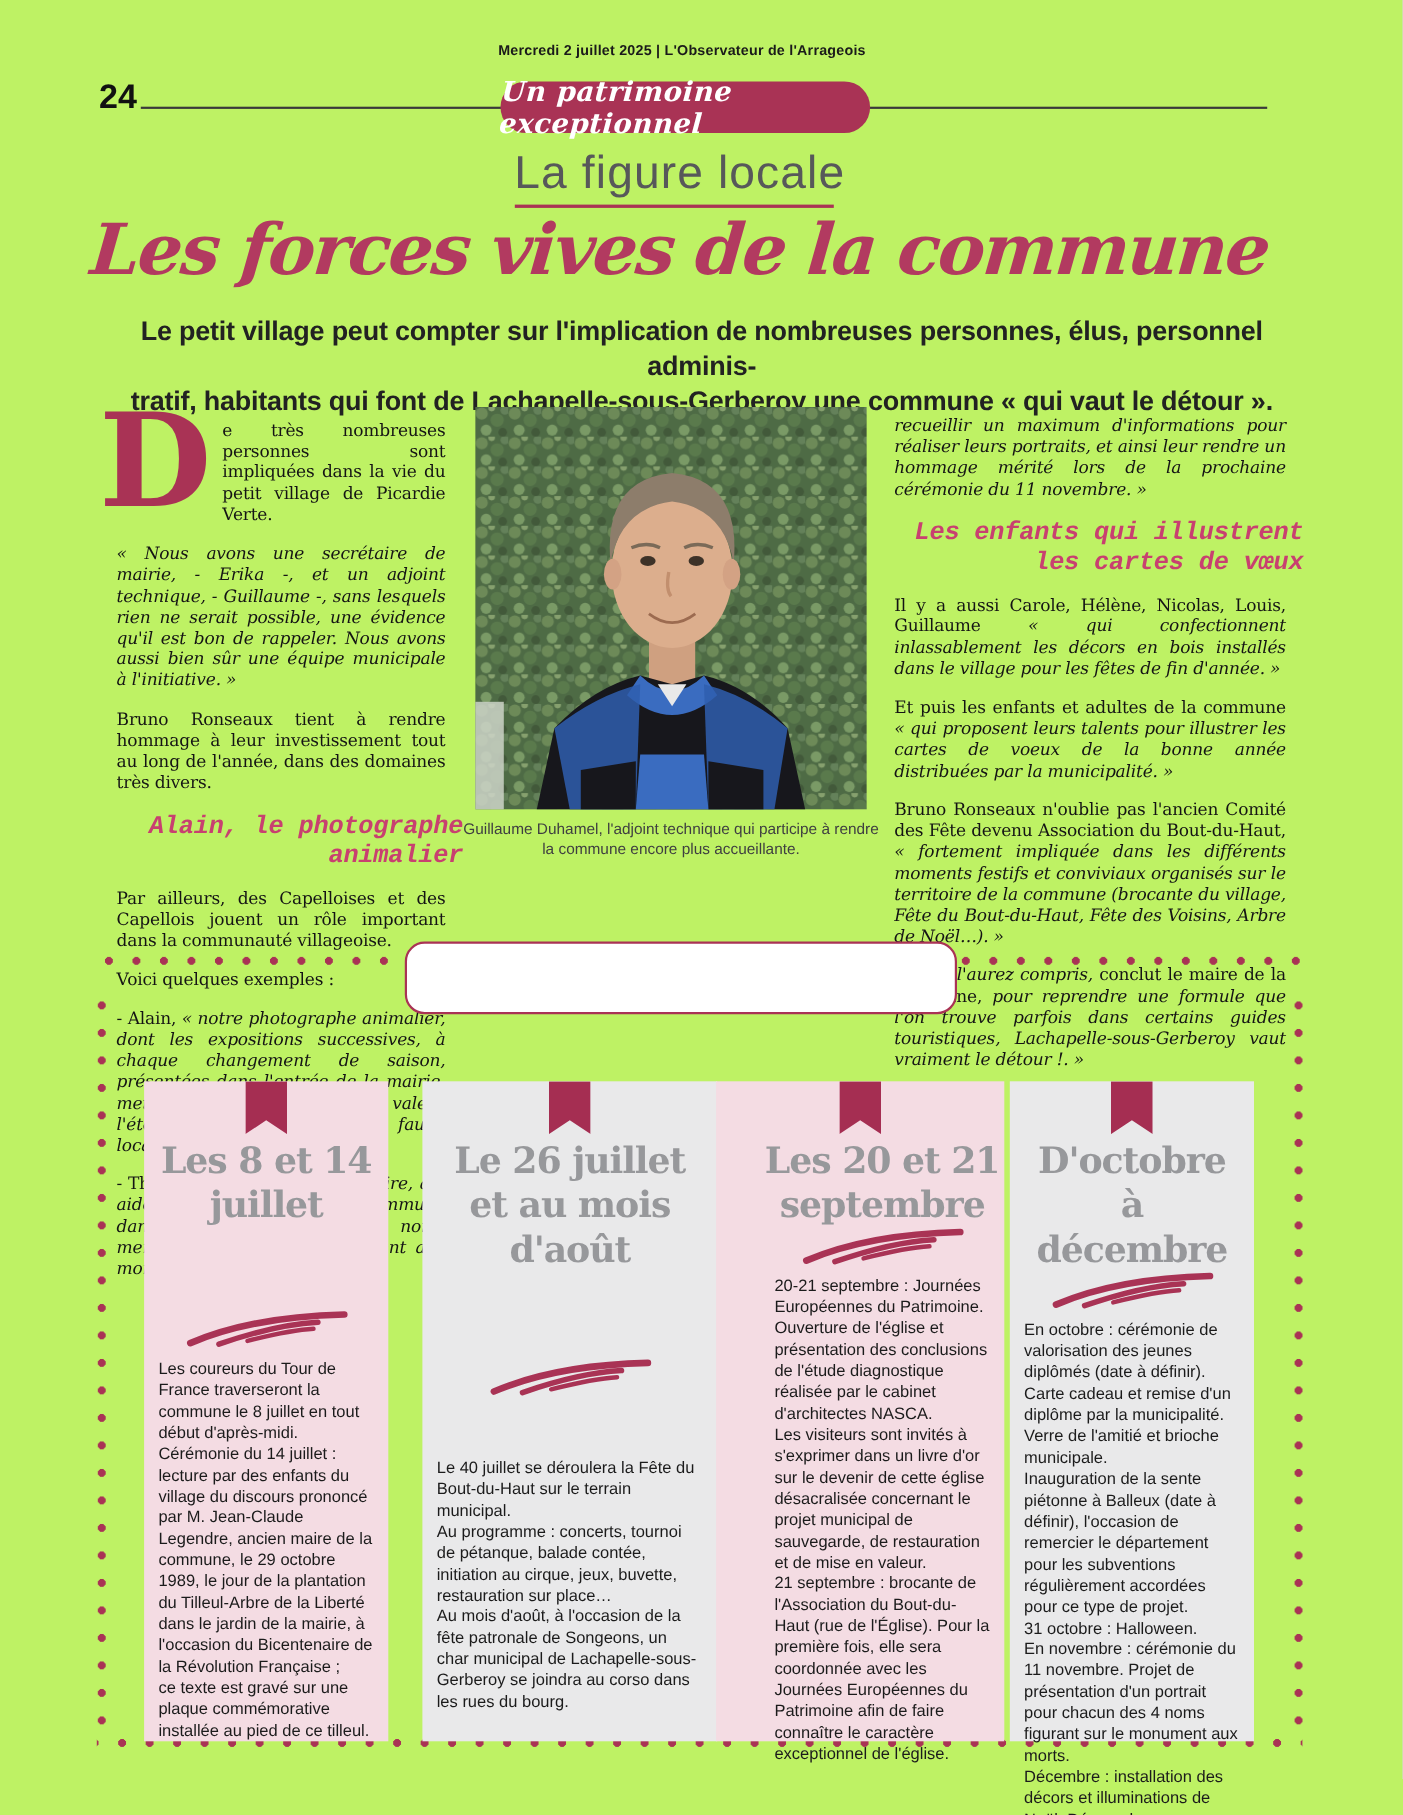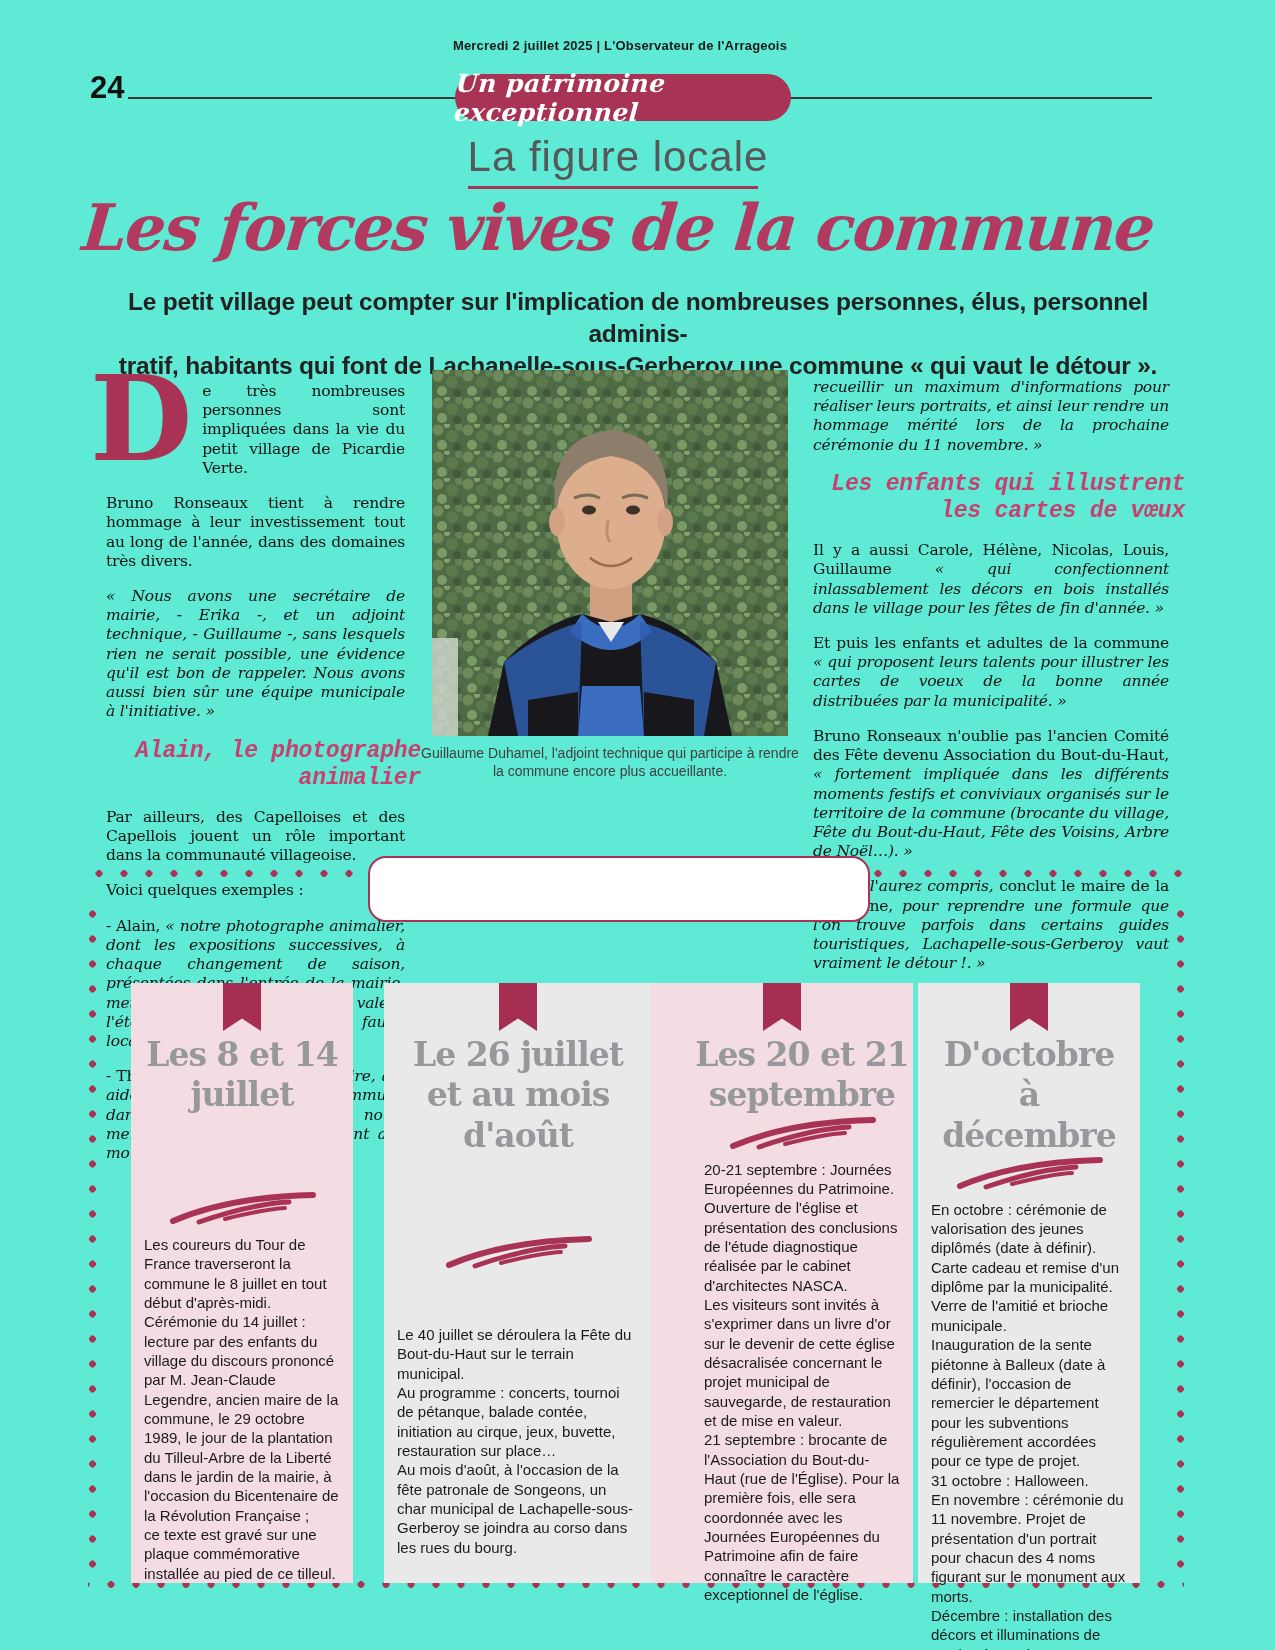--- a/index.html
+++ b/index.html
@@ -1,16 +1,16 @@
 <!DOCTYPE html>
 <html lang="fr"><head>
 <meta charset="utf-8">
 <style>
   html,body{margin:0;padding:0;background:#d8d8d8;}
-  .page{position:relative;width:1275px;height:1650px;margin:0 auto;background:#5eead4;
+  .page{position:relative;width:1275px;height:1650px;margin:0 auto;background:#bef264;
         font-family:"Liberation Sans",sans-serif;overflow:hidden;}
   .abs{position:absolute;}
 
   
   .masthead{top:38px;left:0;width:1240px;text-align:center;font-size:13px;font-weight:700;
             color:#1a1a1a;letter-spacing:.2px;}
   .pagenum{top:70px;left:90px;font-size:31px;font-weight:800;color:#111;font-family:"Liberation Sans",sans-serif;}
   .rule-top{top:97px;left:128px;width:1024px;height:2px;background:#3a3a3a;}
   .banner{top:74px;left:455px;width:336px;height:47px;background:#a93355;border-radius:24px;
           display:flex;align-items:center;justify-content:center;}
@@ -81,22 +81,22 @@
   <div class="abs kicker">La figure locale</div>
   <div class="abs kicker-rule"></div>
   <div class="abs headline">Les forces vives de la commune</div>
   <div class="abs standfirst">Le petit village peut compter sur l'implication de nombreuses personnes, élus, personnel adminis-
 tratif, habitants qui font de Lachapelle-sous-Gerberoy une commune « qui vaut le détour ».</div>
 
   <div class="abs acol col1">
     <span class="dropcap">D</span>
     <div>
         <p><span>e très nombreuses personnes sont impliquées dans la vie du petit village de Picardie Verte.</span></p>
+        <p><span class="it">« Nous avons une secrétaire de mairie, - Erika -, et un adjoint technique, - Guillaume -, sans lesquels rien ne serait possible, une évidence qu'il est bon de rappeler. Nous avons aussi bien sûr une équipe municipale à l'initiative. »</span></p>
         <p><span>Bruno Ronseaux tient à rendre hommage à leur investissement tout au long de l'année, dans des domaines très divers.</span></p>
-        <p><span class="it">« Nous avons une secrétaire de mairie, - Erika -, et un adjoint technique, - Guillaume -, sans lesquels rien ne serait possible, une évidence qu'il est bon de rappeler. Nous avons aussi bien sûr une équipe municipale à l'initiative. »</span></p>
       </div>
     <h3 class="subhead" style="white-space:pre-line">Alain, le photographe
 animalier</h3>
     <div>
         <p><span>Par ailleurs, des Capelloises et des Capellois jouent un rôle important dans la communauté villageoise.</span></p>
         <p><span>Voici quelques exemples :</span></p>
         <p><span>- Alain, </span><span class="it">« notre photographe animalier, dont les expositions successives, à chaque changement de saison, présentées dans l'entrée de la mairie, mettent admirablement en valeur l'étonnante diversité de la faune locale. »</span></p>
         <p><span>- Thierry, </span><span class="it">« gardien de la mémoire, qui aide les jeunes de notre commune dans leur enquête sur les 4 noms mentionnés sur notre monument aux morts afin de</span></p>
       </div>
   </div>

